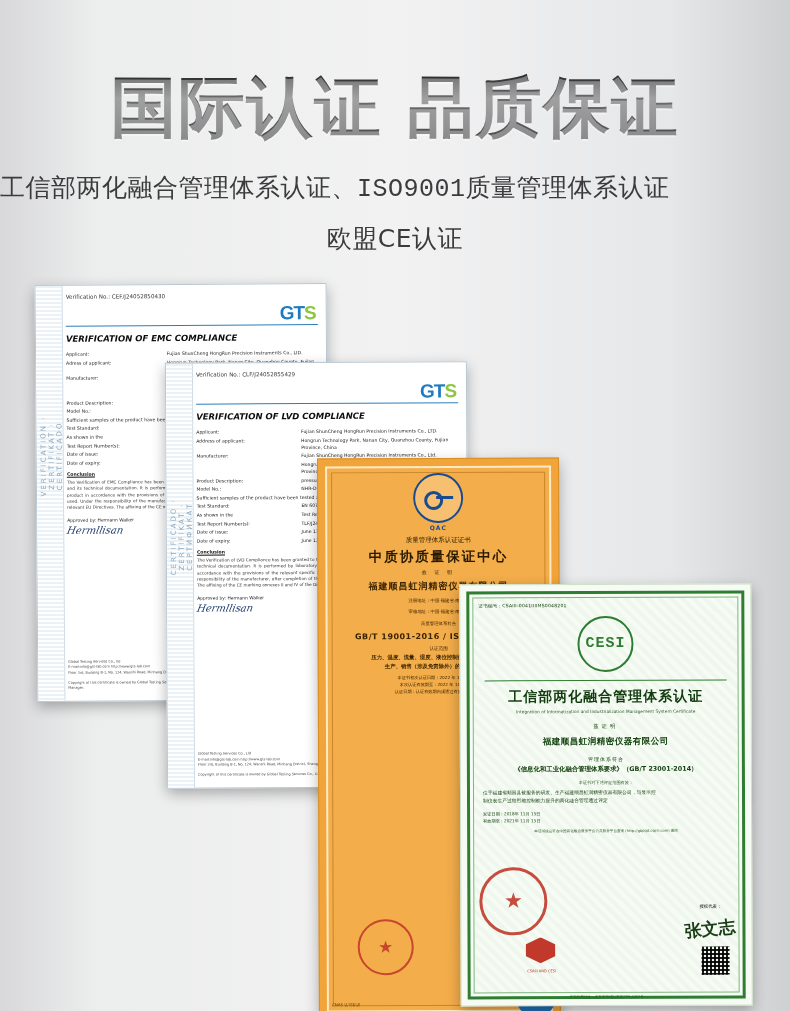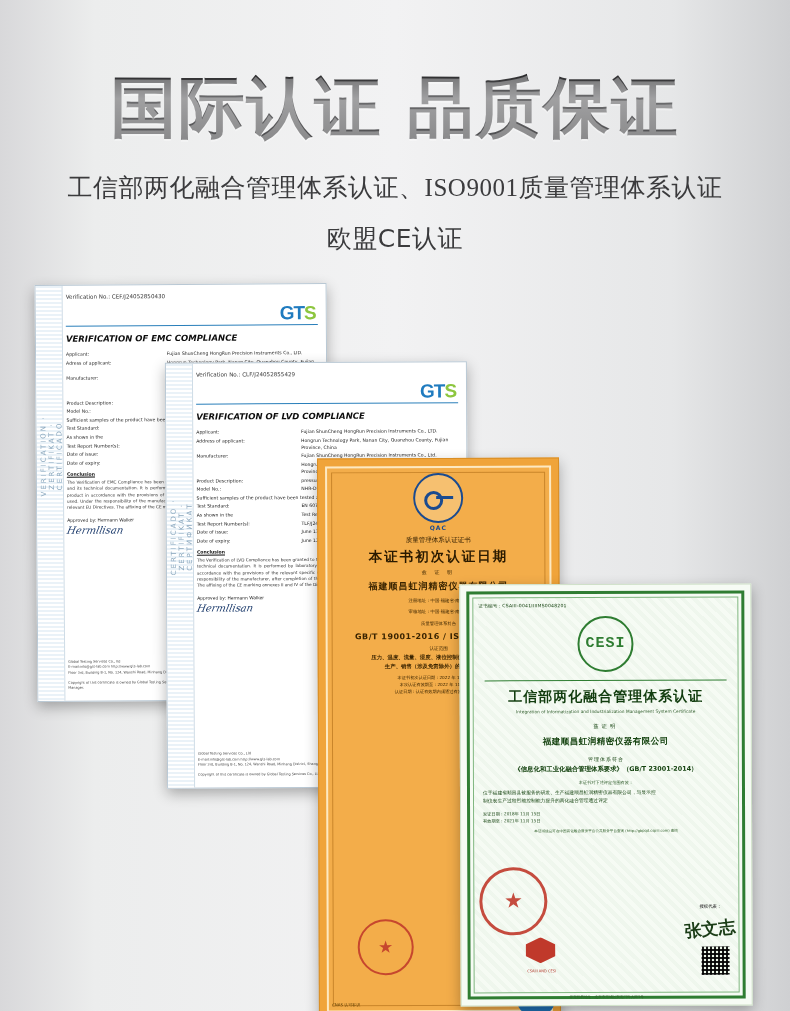--- a/index.html
+++ b/index.html
@@ -28,26 +28,26 @@
     line-height: 1.1;
     background: linear-gradient(180deg, #4d4d4f 0%, #58585a 38%, #2b2b2d 52%, #6e6e70 68%, #48484a 100%);
     -webkit-background-clip: text;
     background-clip: text;
     color: transparent;
     -webkit-text-fill-color: transparent;
     text-shadow: 0 2px 0 rgba(255,255,255,0.35);
     font-family: "DejaVu Sans", "Liberation Sans", sans-serif;
   }
   .sub1 {
-    text-align: center;
+    text-align: left;
     margin-top: 26px;
     font-size: 25px;
     color: #3b3b3d;
     letter-spacing: 0.5px;
-    font-family: Liberation Serif, serif;
+    font-family: Liberation Mono, monospace;
   }
   .sub2 {
     text-align: center;
     margin-top: 18px;
     font-size: 25px;
     color: #3b3b3d;
     letter-spacing: 0.5px;
     font-family: "DejaVu Sans", "Liberation Sans", sans-serif;
   }
   
@@ -660,21 +660,21 @@
     </div>
 
     <div class="cert qac" style="left:318px; top:182px; width:240px; height:560px; transform:rotate(-0.2deg);">
       <div class="frame">
         <div class="frame2"></div>
       </div>
       <div class="content">
         <div class="qlogo"></div>
         <div class="qacname">QAC</div>
         <div class="org">质量管理体系认证证书</div>
-        <div class="bigtitle">本证书初次认证日期</div>
+        <div class="bigtitle">中质协质量保证中心</div>
         <div class="sub">兹 证 明</div>
         <div class="company">福建顺昌虹润精密仪器有限公司</div>
         <div class="lines">注册地址：中国·福建省·南平市</div>
         <div class="lines">审核地址：中国·福建省·南平市</div>
         <div class="lines">质量管理体系符合</div>
         <div class="std">GB/T 19001-2016 / ISO 9001:2015</div>
         <div class="scopehead">认证范围</div>
         <div class="scope" style="white-space:pre-line;">压力、温度、流量、湿度、液位控制仪表的设计、开发、
 生产、销售（涉及免责除外）的质量管理体系</div>
         <div class="dates">本证书初次认证日期：2022 年 12 月 08 日</div>

